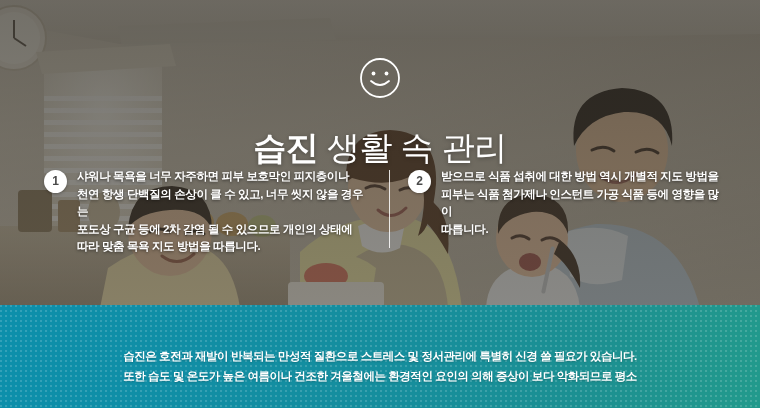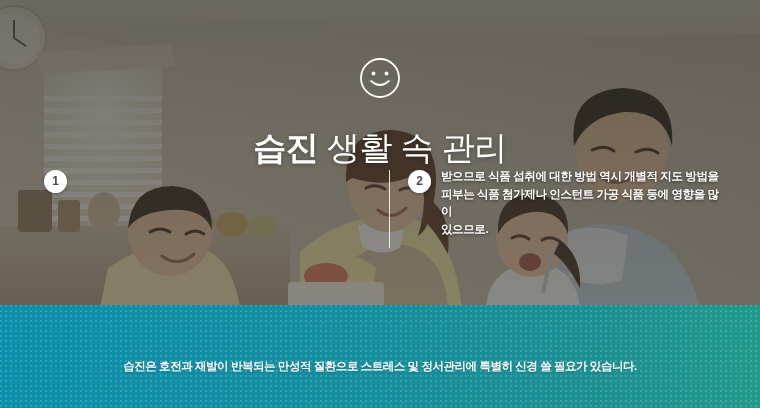--- a/index.html
+++ b/index.html
@@ -197,33 +197,40 @@
   </svg>
 
   <div class="title">
     <span class="strong">습진</span><span>&nbsp;</span><span>생활 속 관리</span>
   </div>
 
   <div class="points">
 
     <div class="col col-1">
       <div class="badge">1</div>
+      <div class="ptext">
+        <div>샤워나 목욕을 너무 자주하면 피부 보호막인 피지층이나</div>
+        <div>천연 항생 단백질의 손상이 클 수 있고, 너무 씻지 않을 경우는</div>
+        <div>포도상 구균 등에 2차 감염 될 수 있으므로 개인의 상태에</div>
+        <div>따라 맞춤 목욕 지도 방법을 따릅니다.</div>
+      </div>
     </div>
 
     <div class="divider"></div>
 
     <div class="col col-2">
       <div class="badge">2</div>
       <div class="ptext">
         <div>받으므로 식품 섭취에 대한 방법 역시 개별적 지도 방법을</div>
         <div>피부는 식품 첨가제나 인스턴트 가공 식품 등에 영향을 많이</div>
-        <div>있으므로.</div>
+        <div>따릅니다.</div>
       </div>
     </div>
   </div>
 
   <div class="footer">
     <div class="footer-inner">
       <div class="fline">습진은 호전과 재발이 반복되는 만성적 질환으로 스트레스 및 정서관리에 특별히 신경 쓸 필요가 있습니다.</div>
+      <div class="fline">또한 습도 및 온도가 높은 여름이나 건조한 겨울철에는 환경적인 요인의 의해 증상이 보다 악화되므로 평소</div>
     </div>
   </div>
 
 </div>
 
 </body></html>

